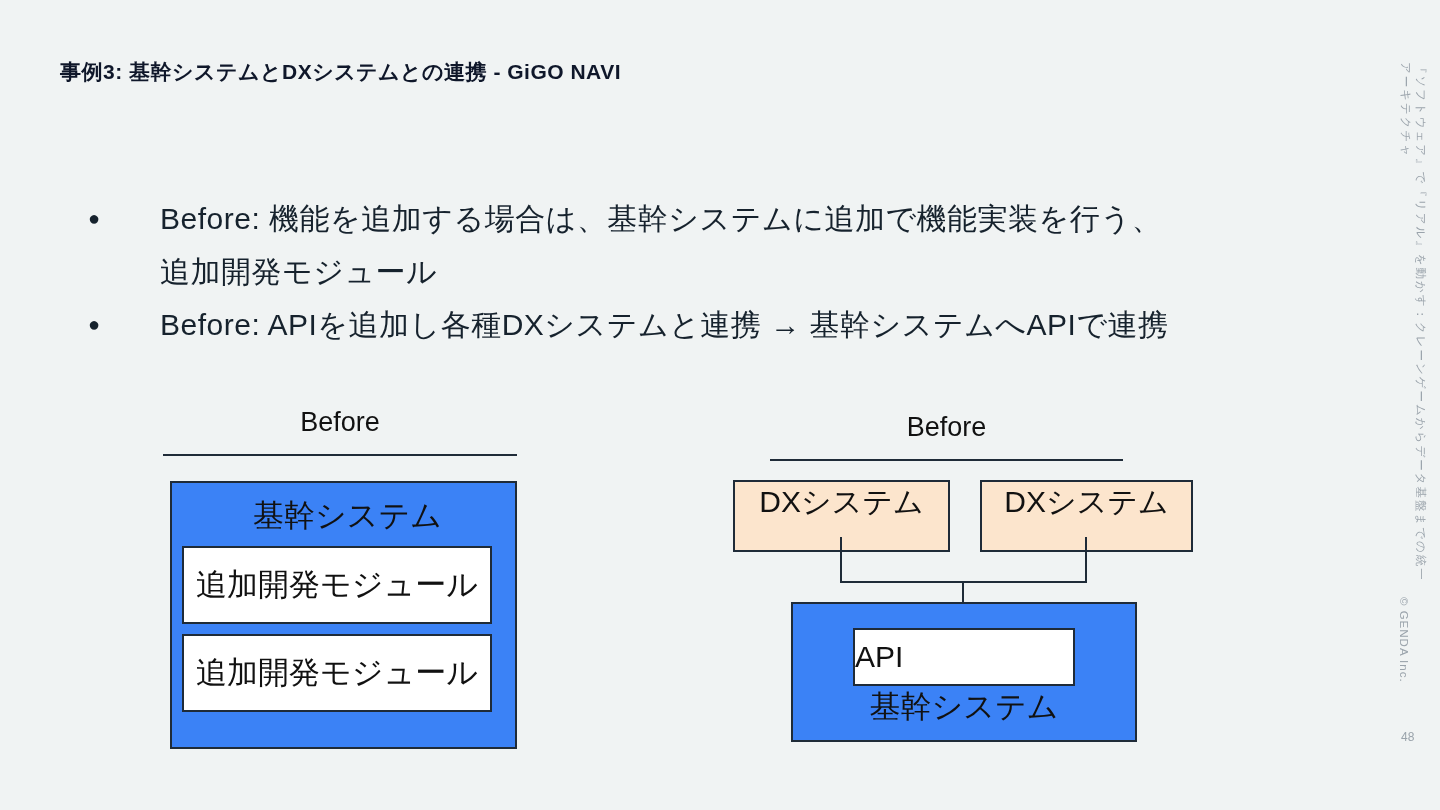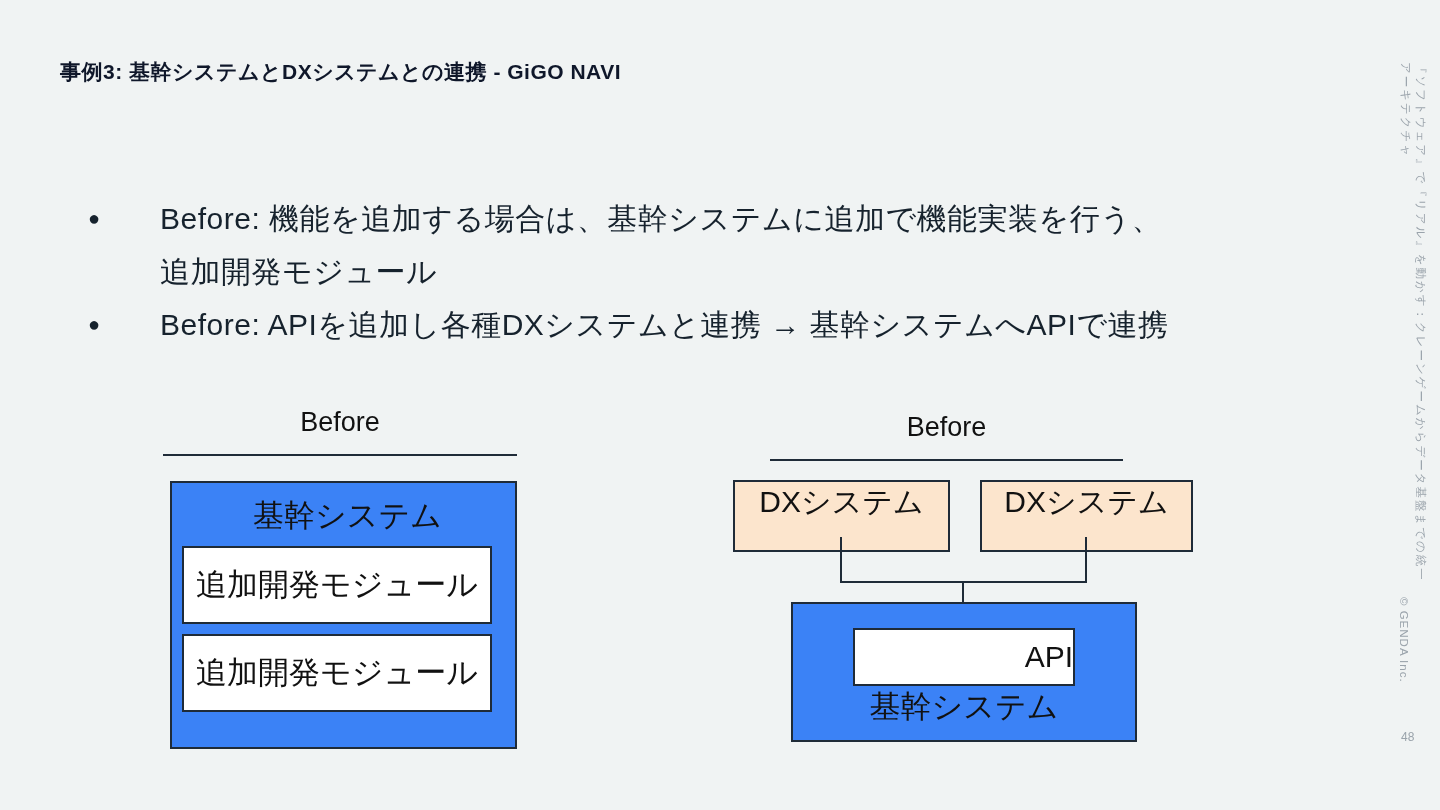--- a/index.html
+++ b/index.html
@@ -103,21 +103,21 @@
     position: absolute; left: 955px; top: 617px;
     width: 0; height: 0;
     border-left: 8px solid transparent;
     border-right: 8px solid transparent;
     border-top: 12px solid #1f2b38;
   }
 
   .after-container { left: 791px; top: 602px; width: 346px; height: 140px; }
   .api-box {
     position: absolute; left: 60px; top: 24px; width: 222px; height: 58px;
-    display: flex; align-items: center; justify-content: flex-end;
+    display: flex; align-items: center; justify-content: flex-start;
   }
   .after-container .container-title {
     position: absolute; left: 0; right: 0; bottom: 12px;
     font-size: 31px; color: #111; text-align: center;
   }
 
   
   .vertical-tagline {
     position: absolute; left: 1398px; top: 62px; height: 530px;
     writing-mode: vertical-rl; text-orientation: sideways;

